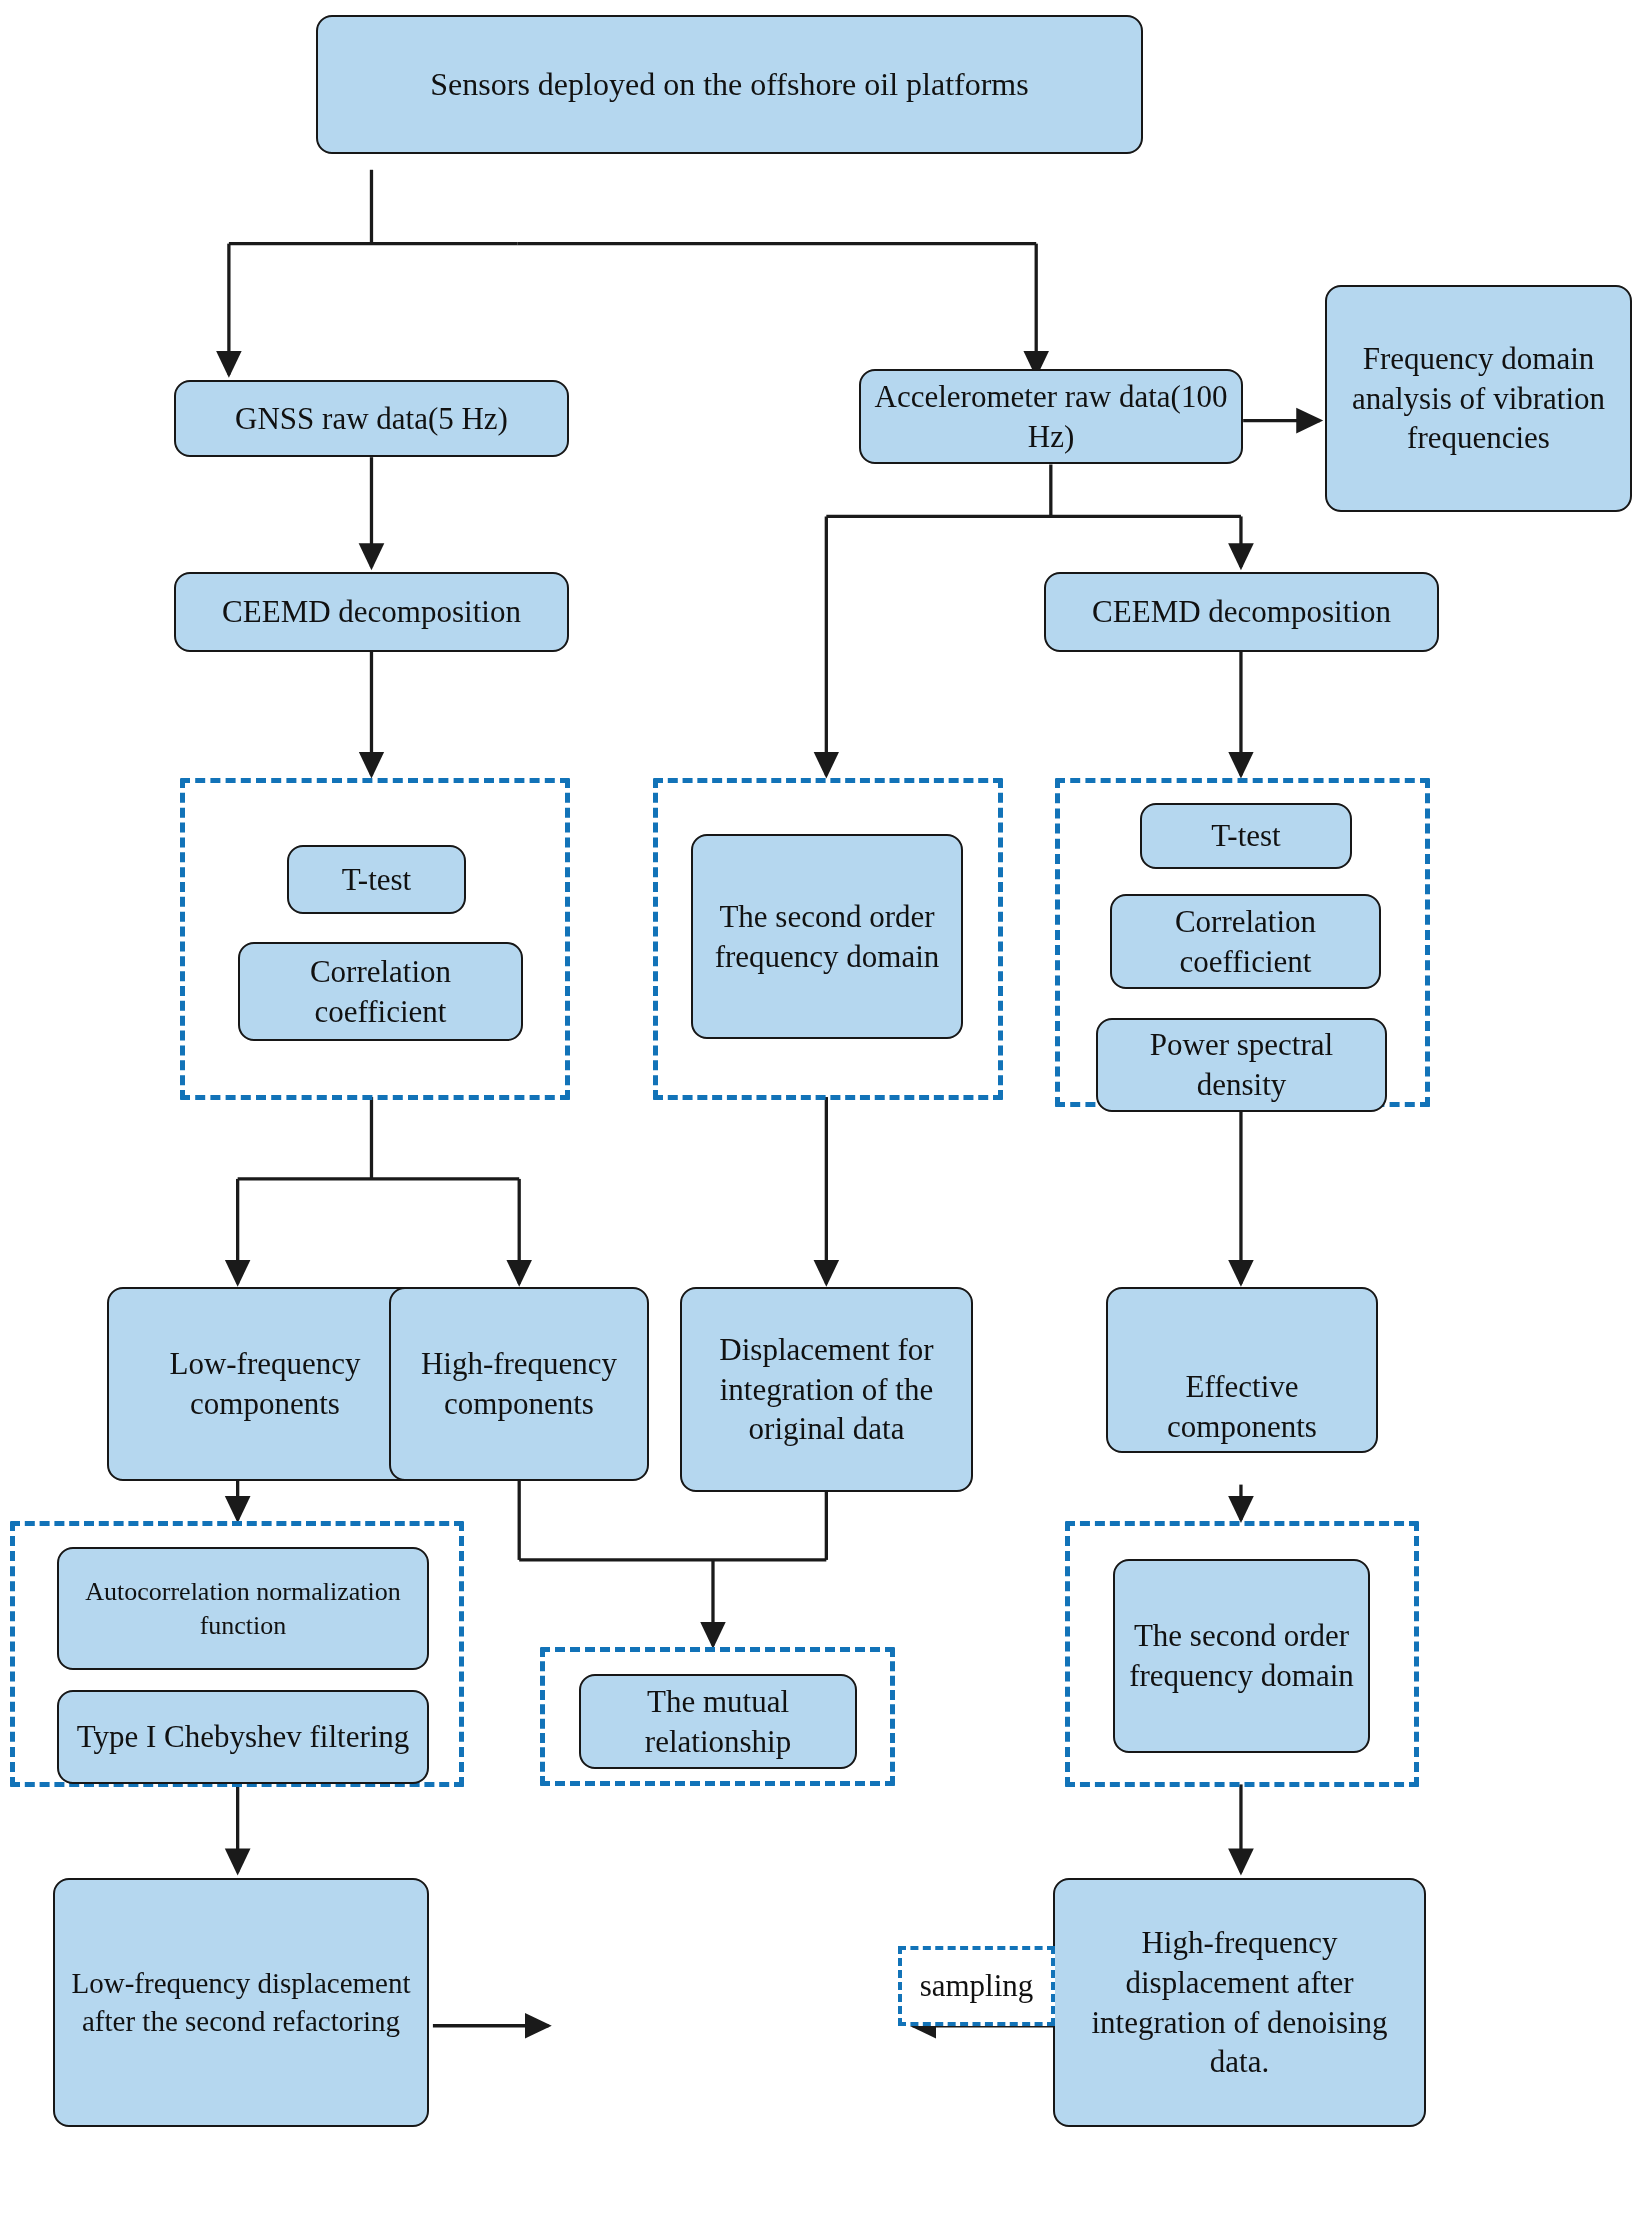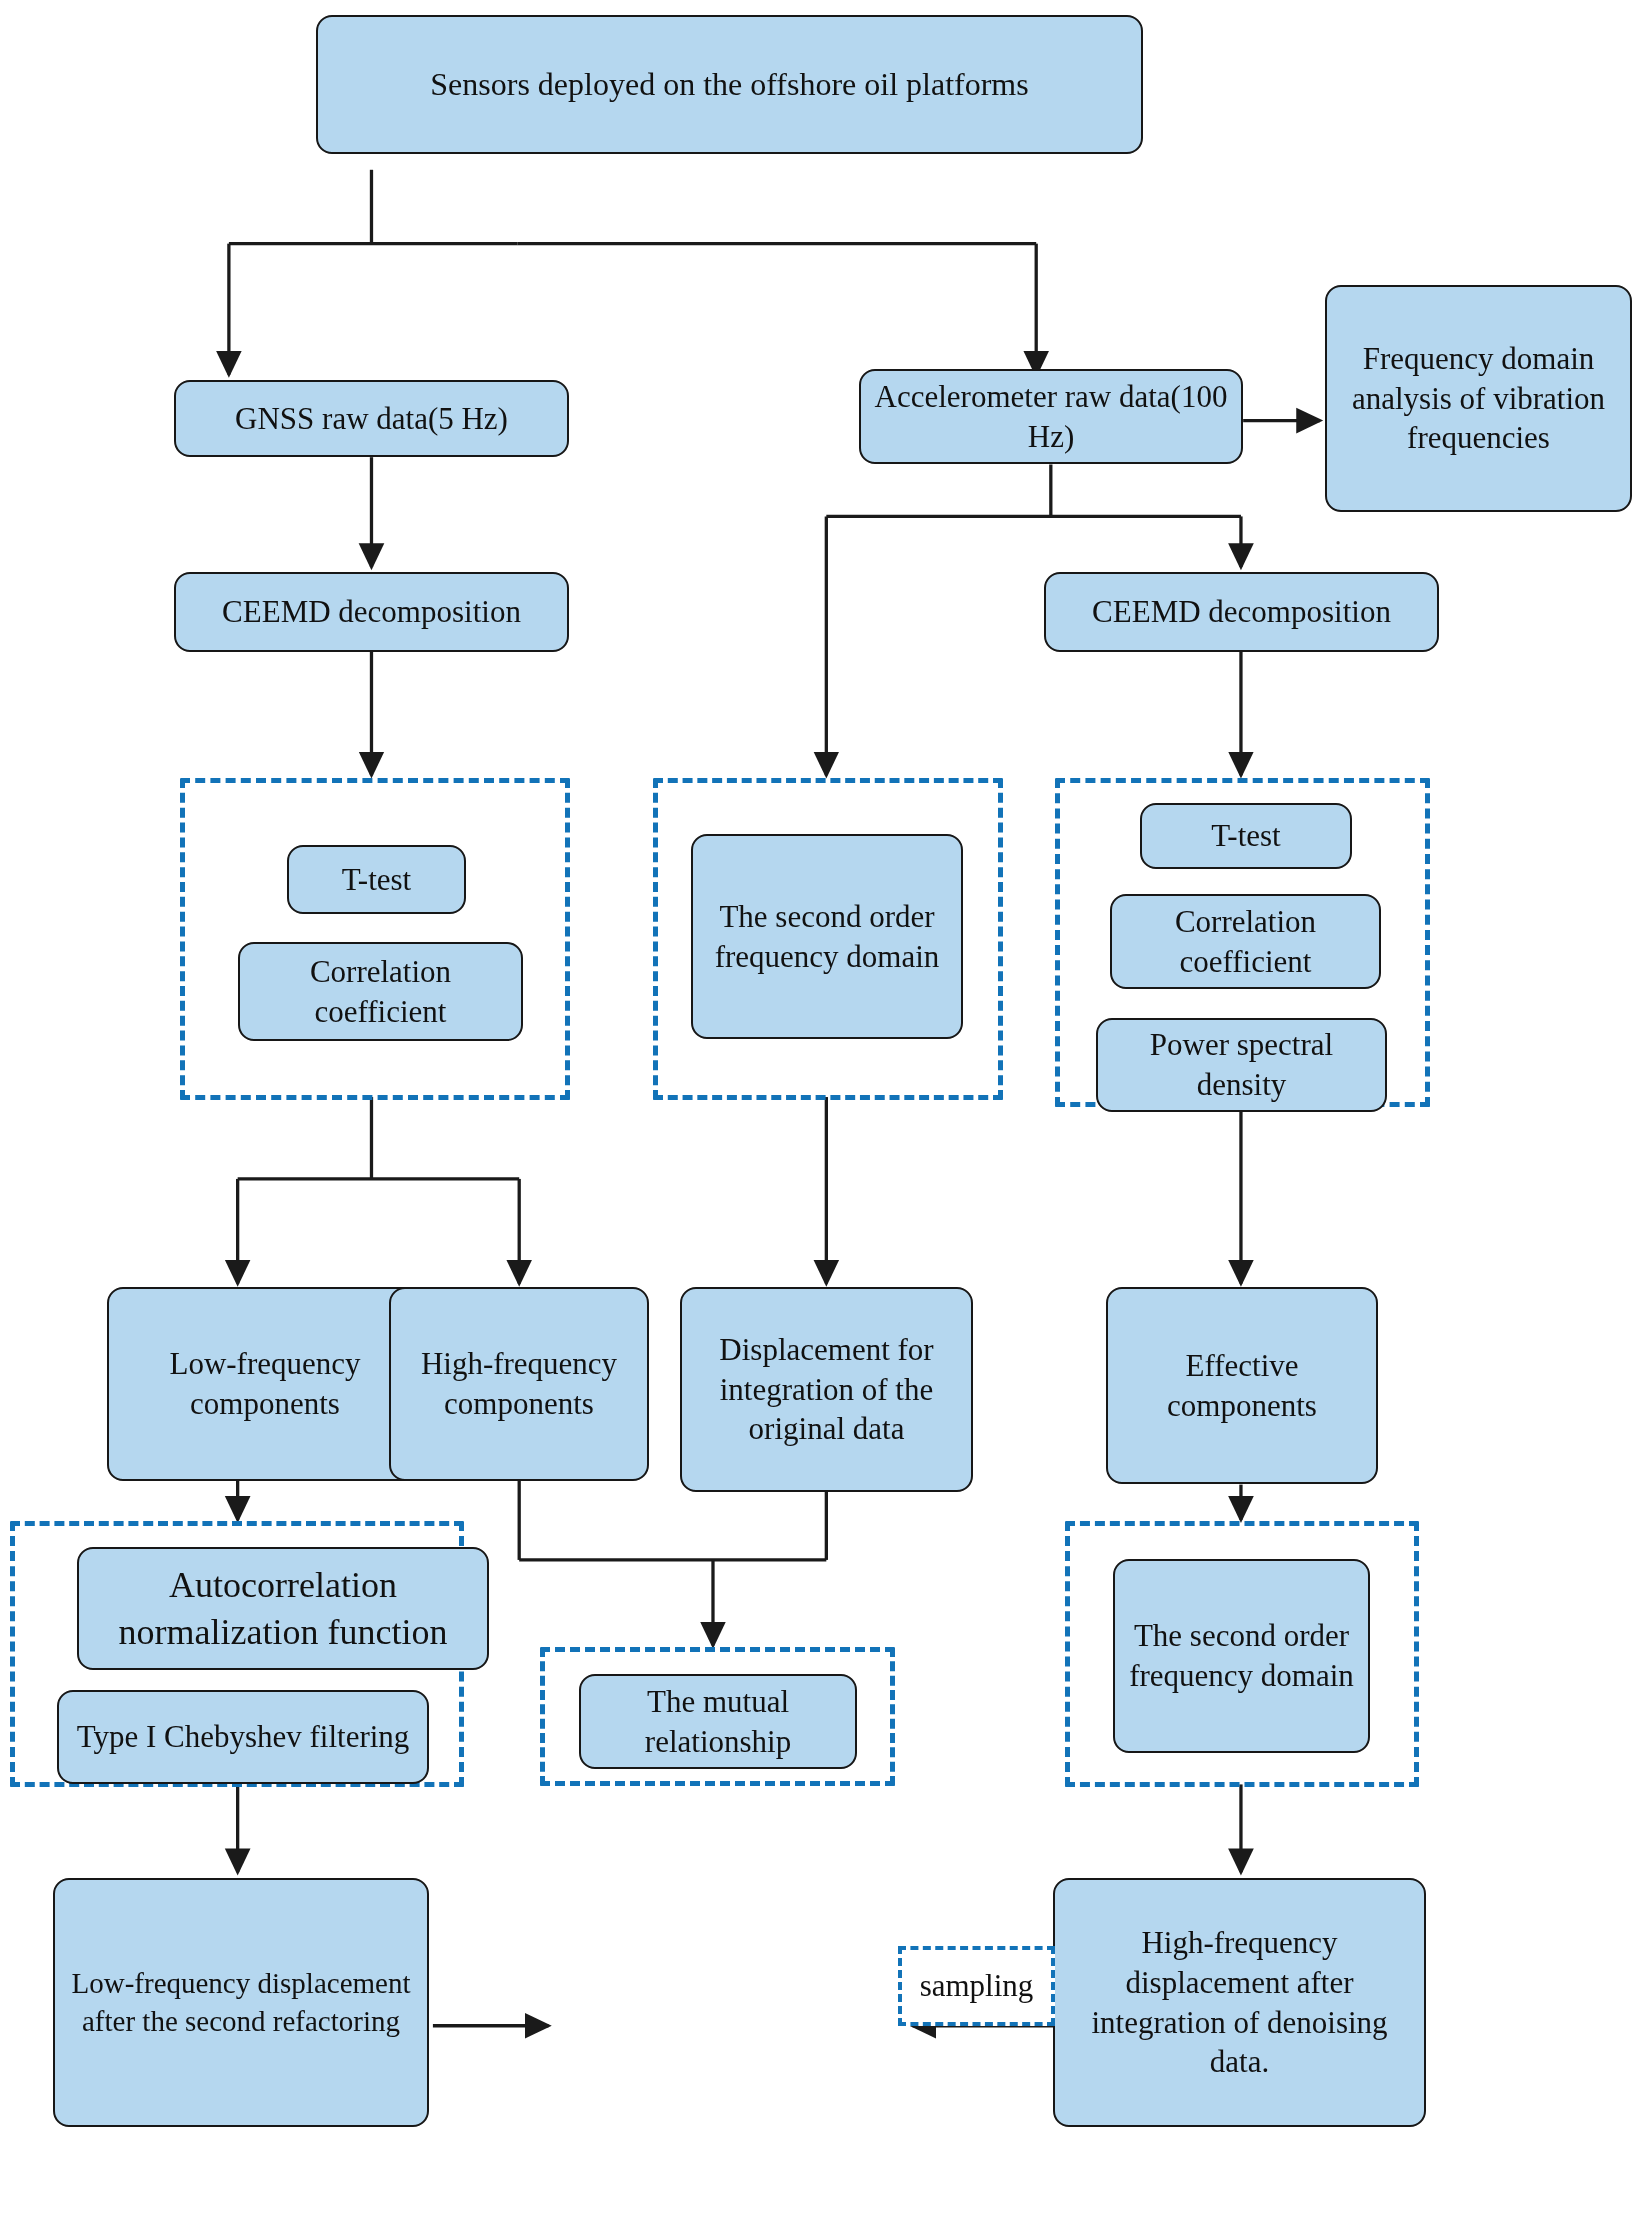--- a/index.html
+++ b/index.html
@@ -158,25 +158,25 @@
   </div>
 
   <div class="node" style="left:680px;top:1287px;width:293px;height:205px;font-size:31px;">
     <span>Displacement for integration of the original data</span>
   </div>
 
   <div class="node" style="left:389px;top:1287px;width:260px;height:194px;font-size:31px;">
     <span>High-frequency components</span>
   </div>
 
-  <div class="node" style="left:1106px;top:1287px;width:272px;height:197px;font-size:31px;">
+  <div class="node" style="left:1106px;top:1287px;width:272px;height:166px;font-size:31px;align-items:flex-end;">
     <span>Effective components</span>
   </div>
 
-  <div class="node" style="left:57px;top:1547px;width:412px;height:123px;font-size:36px;margin-left:20px;">
+  <div class="node" style="left:57px;top:1547px;width:372px;height:123px;font-size:26px;">
     <span>Autocorrelation normalization function</span>
   </div>
 
   <div class="node" style="left:57px;top:1690px;width:372px;height:94px;font-size:31px;">
     <span>Type I Chebyshev filtering</span>
   </div>
 
   <div class="node" style="left:579px;top:1674px;width:278px;height:95px;font-size:31px;">
     <span>The mutual relationship</span>
   </div>

